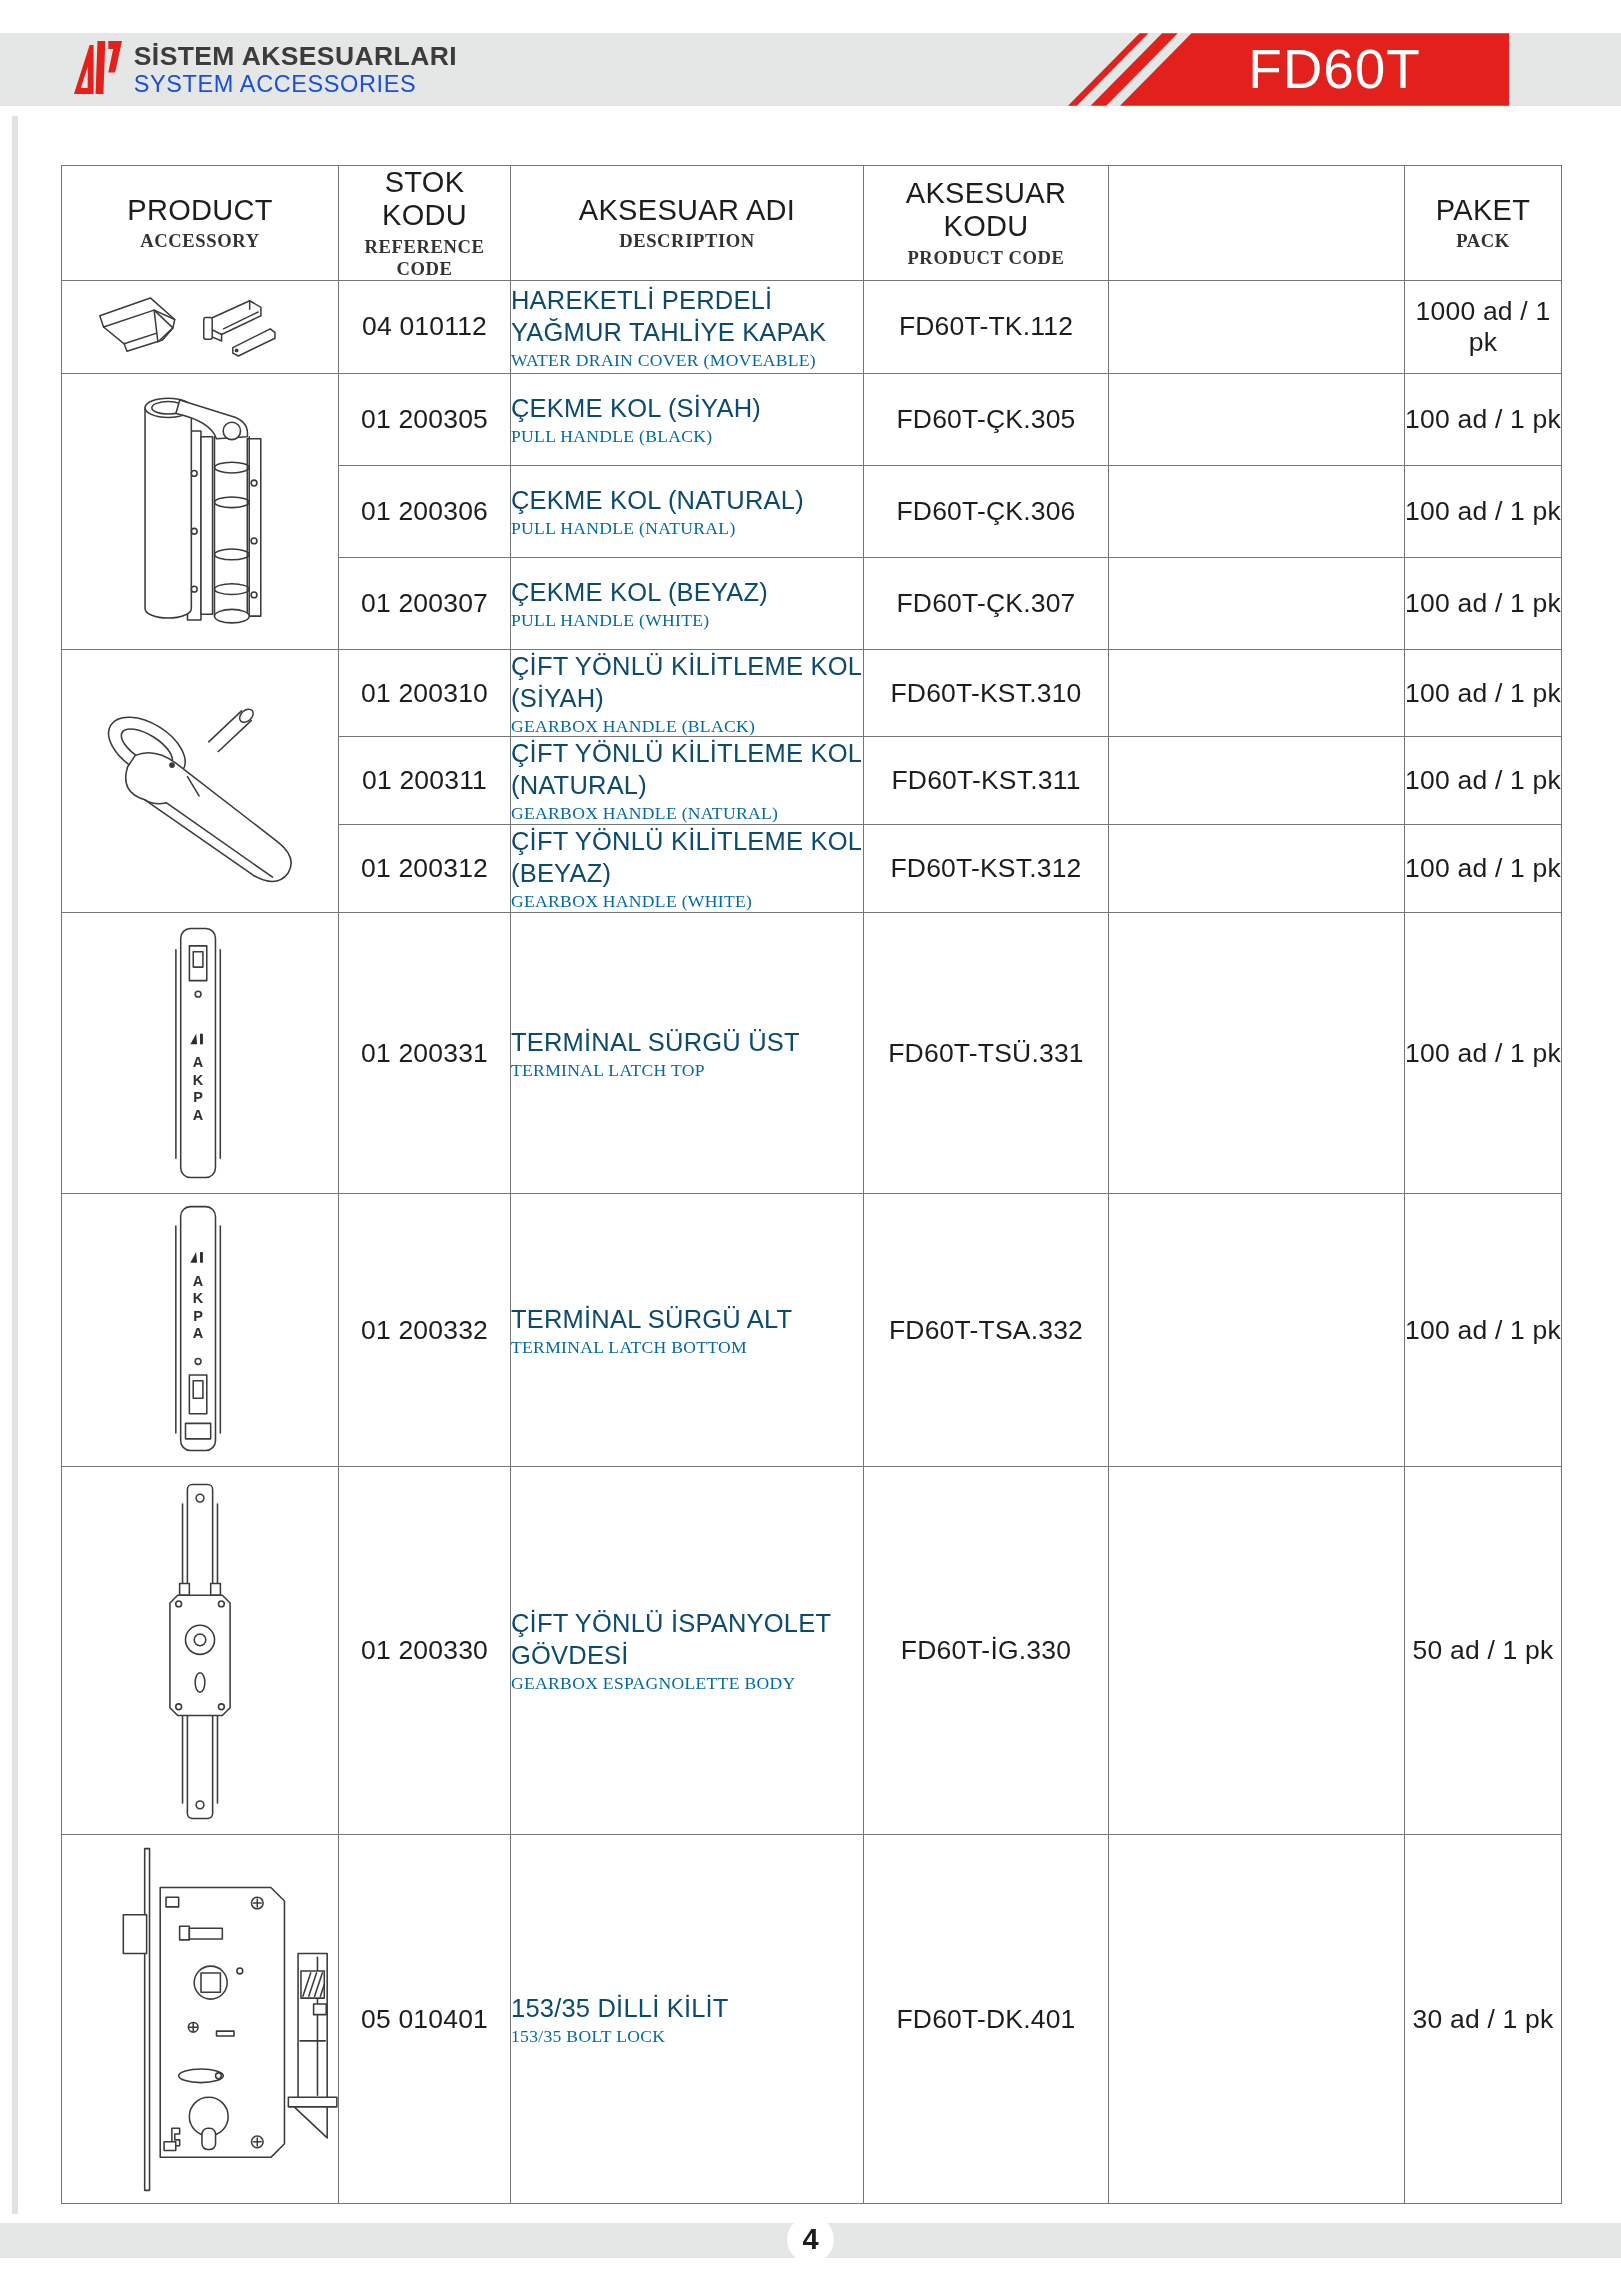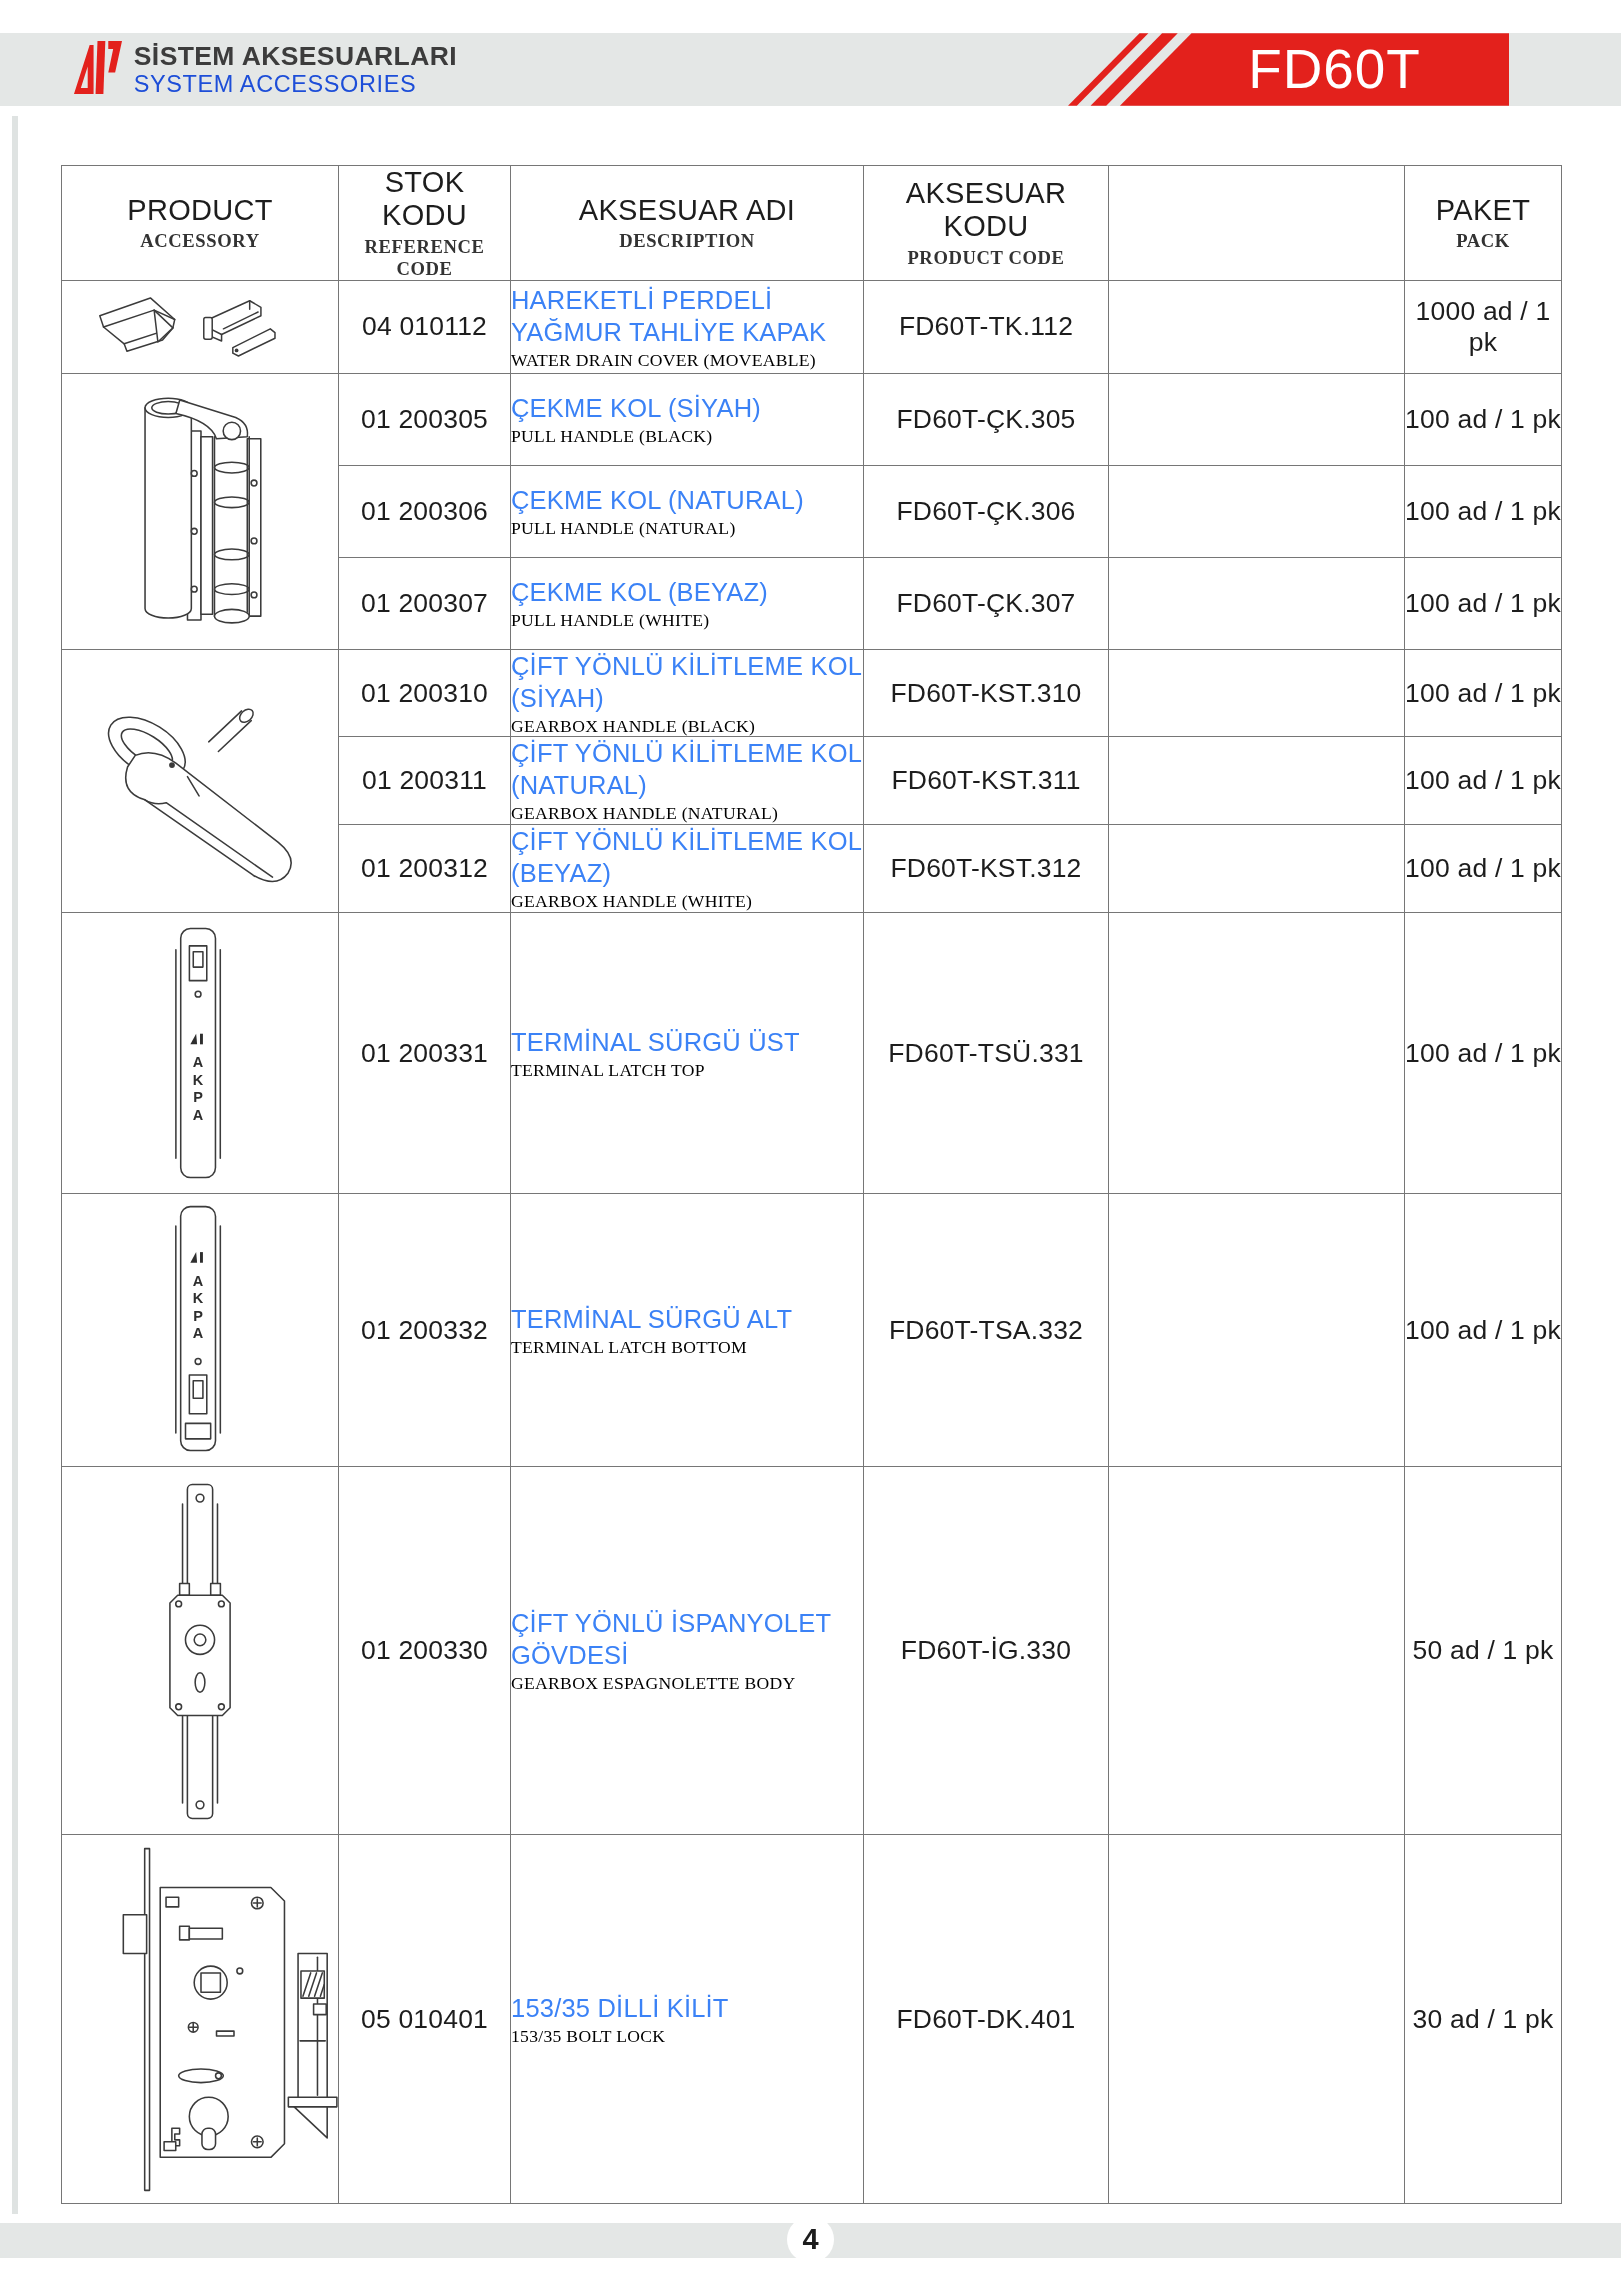--- a/index.html
+++ b/index.html
@@ -21,22 +21,22 @@
   table.acc { position:absolute; left:61px; top:165px; width:1500px; border-collapse:collapse; table-layout:fixed; background:#fff; }
   table.acc th, table.acc td { border:1.6px solid #767676; padding:0; background:#fff; }
   table.acc th { height:93px; vertical-align:middle; text-align:center; }
   .h-title { font-size:29px; font-weight:normal; color:#1d1d1d; letter-spacing:0.3px; }
   .h-sub   { font-family:"Liberation Serif", serif; font-size:18.6px; color:#333; margin-top:3.9px; letter-spacing:0.6px; }
   td.c-img  { text-align:center; vertical-align:middle; }
   td.c-img svg { display:block; margin:0 auto; }
   td.c-stock, td.c-code, td.c-pack { text-align:center; vertical-align:middle; font-size:26.5px; color:#1d1d1d; letter-spacing:0.2px; }
   td.c-desc { vertical-align:middle; padding:5.9px 11.8px 5.9px 15.7px; }
   td.c-empty { background:#fff; }
-  .name    { font-size:25.5px; line-height:32px; color:#3b82f6; letter-spacing:0.2px; }
-  .name-en { font-family:"Liberation Serif", serif; font-size:17.6px; line-height:20.6px; color:#000000; letter-spacing:0.3px; margin-top:2px; }
+  .name    { font-size:25.5px; line-height:32px; color:#0c4a6e; letter-spacing:0.2px; }
+  .name-en { font-family:"Liberation Serif", serif; font-size:17.6px; line-height:20.6px; color:#0369a1; letter-spacing:0.3px; margin-top:2px; }
 
   
   .footer-band { position:absolute; left:0; top:2223px; width:1621px; height:35px; background:#e4e7e6; }
   .page-circle { position:absolute; left:787px; top:2216px; width:47px; height:47px; background:#ffffff; border-radius:50%;
                  display:flex; align-items:center; justify-content:center; font-size:29px; font-weight:bold; color:#1d1d1d; }
 </style>
 </head>
 <body>
 
 <div class="page">

